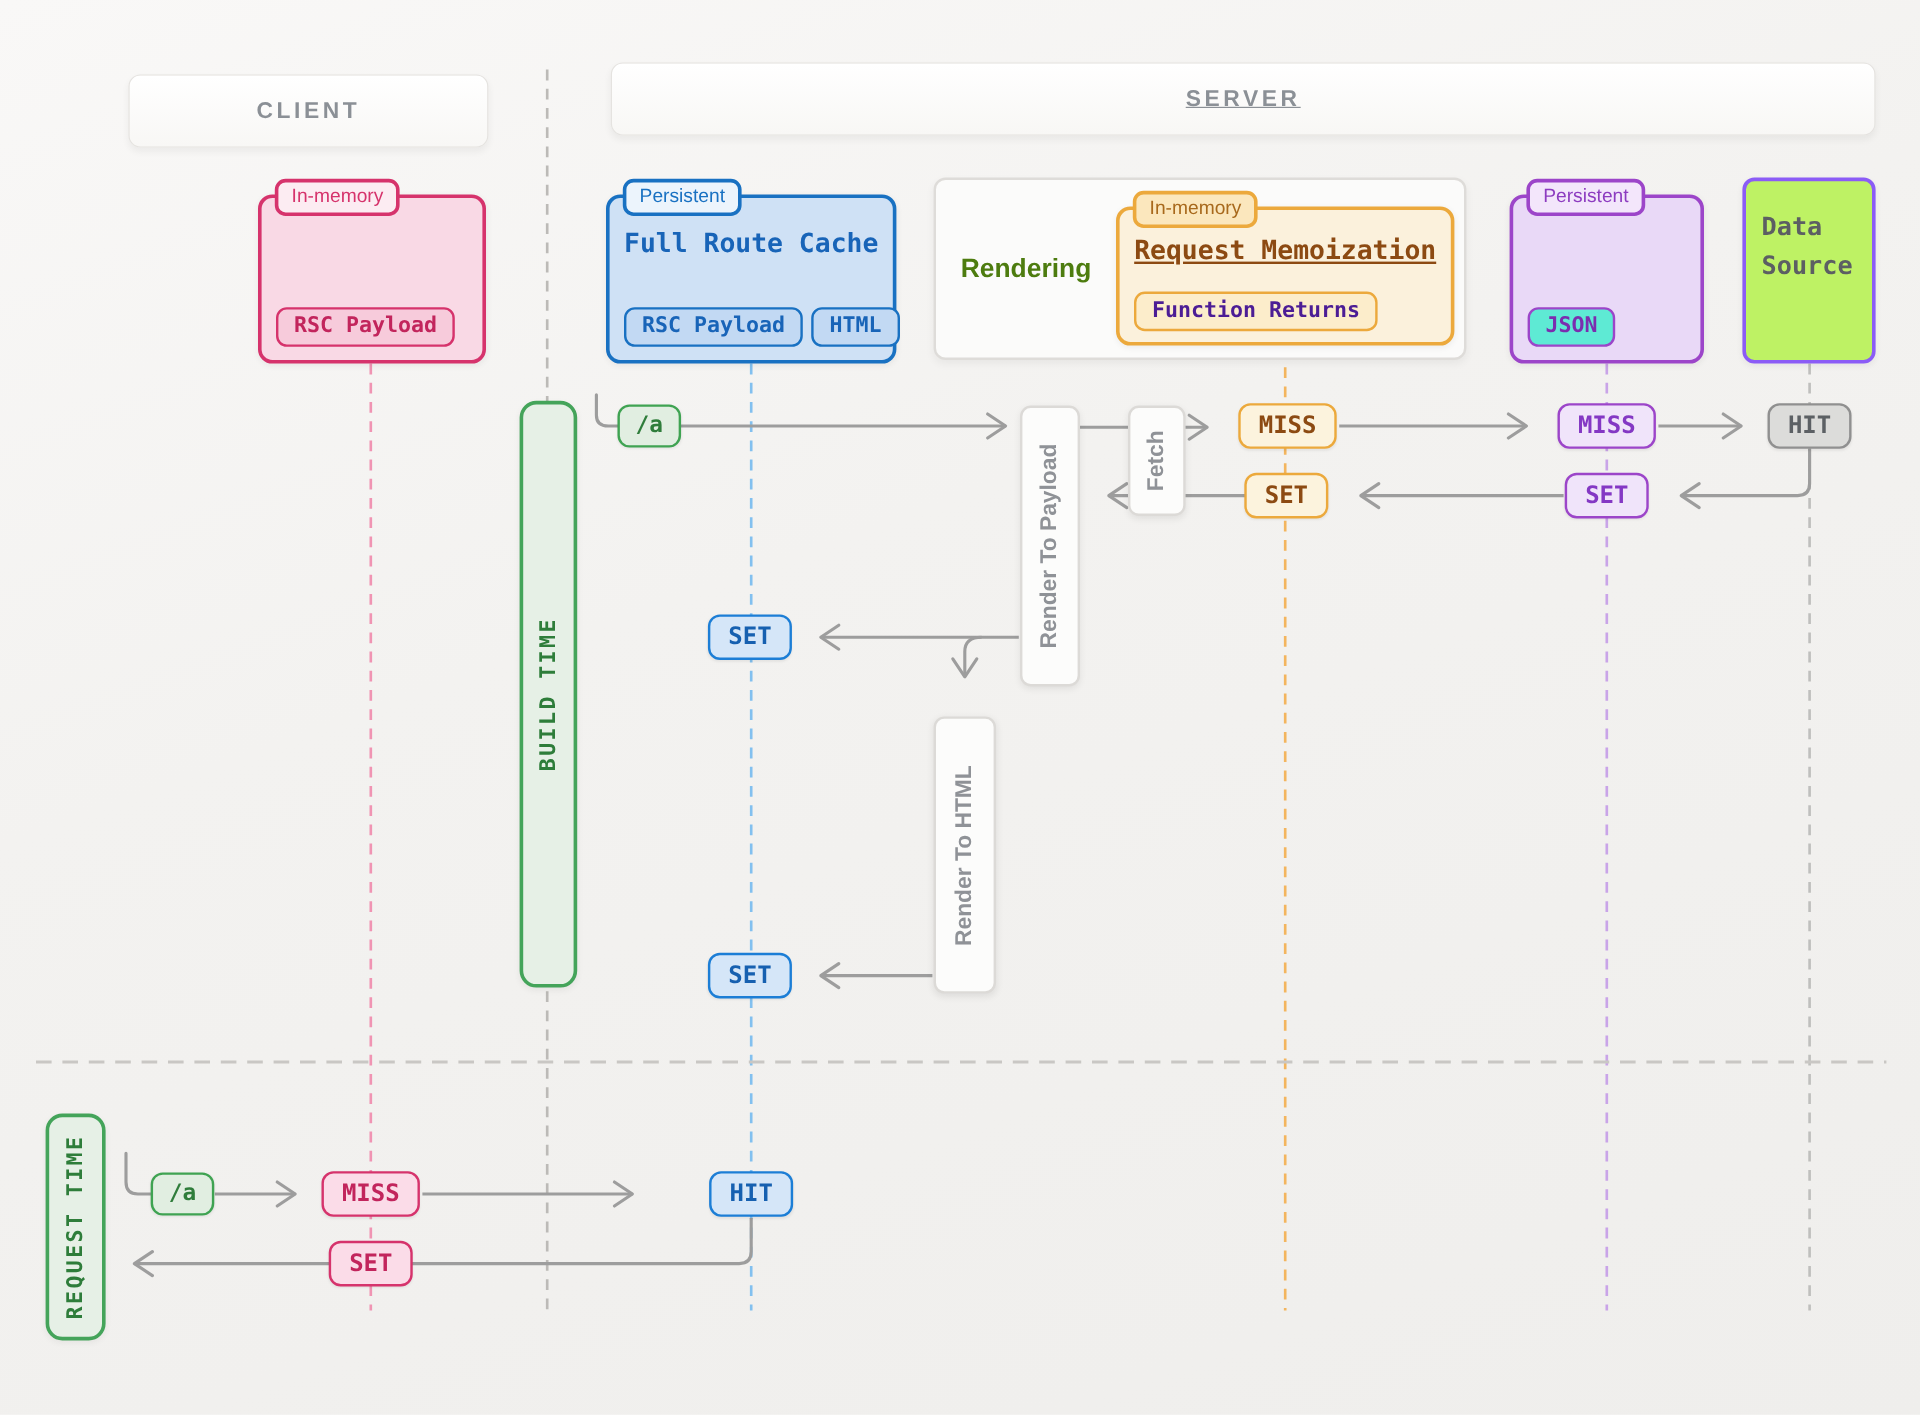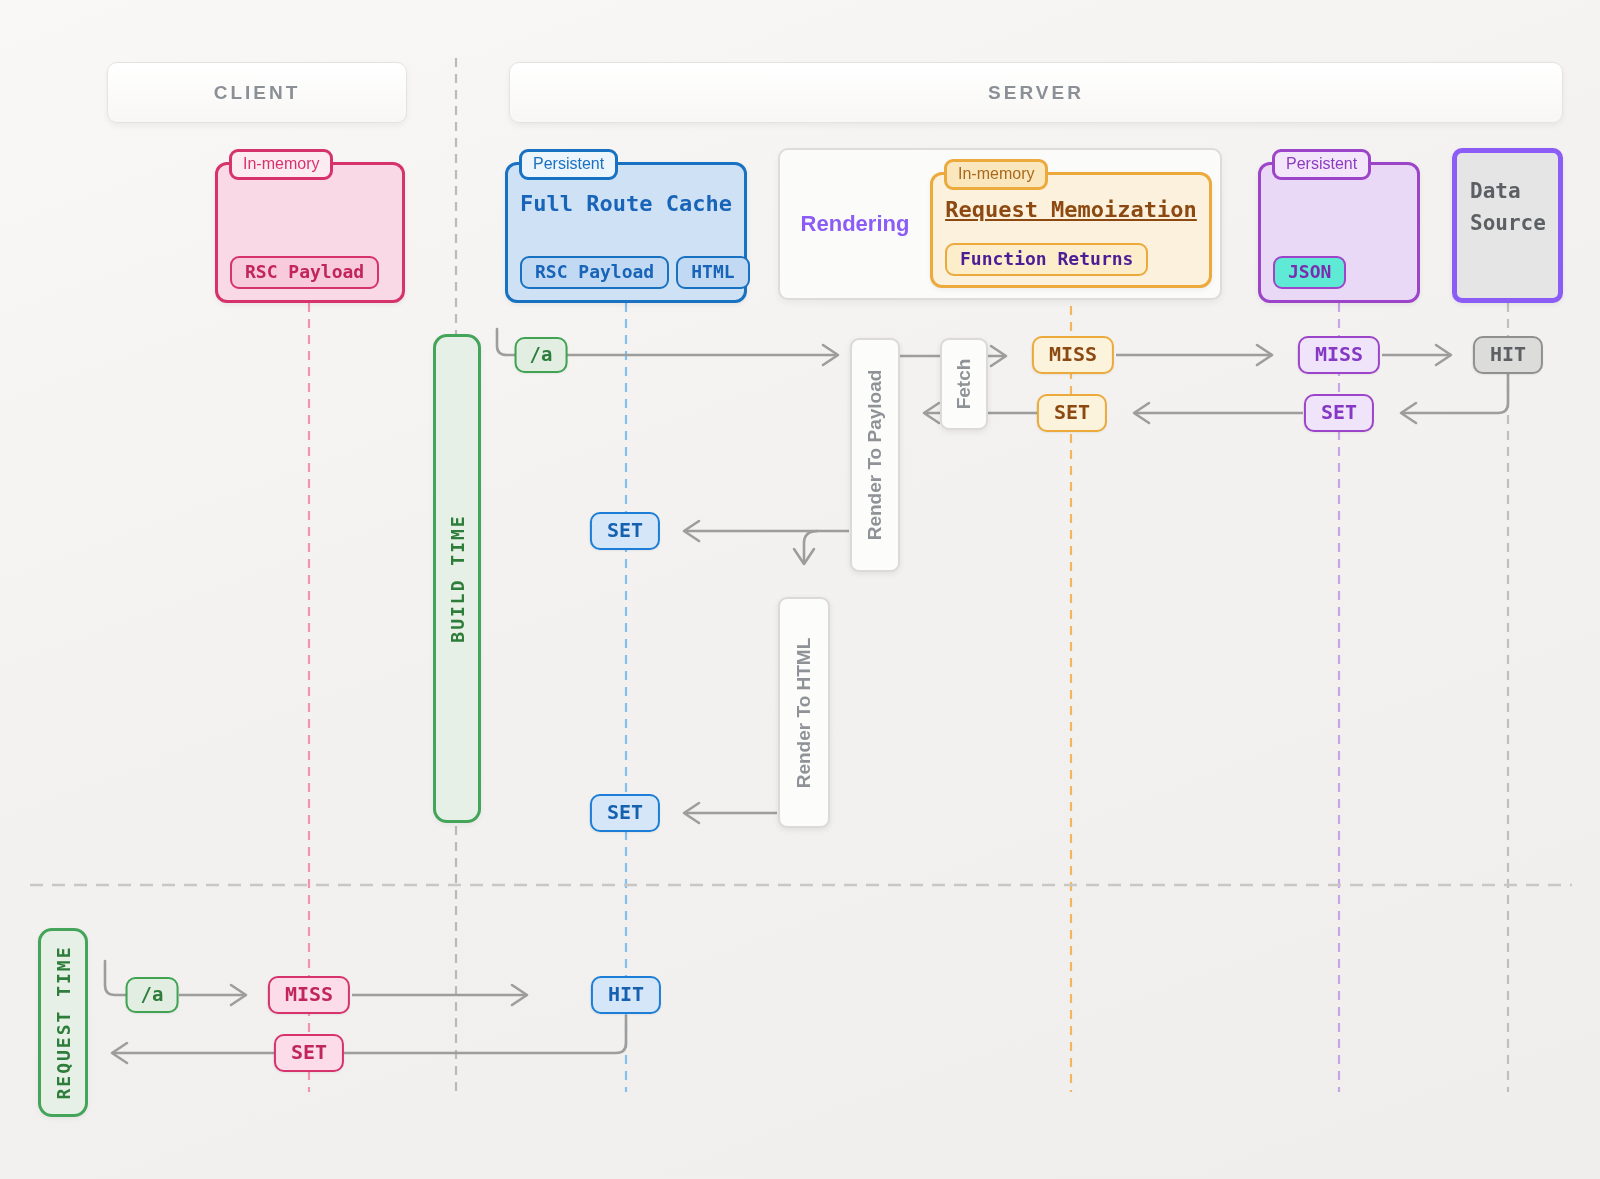--- a/index.html
+++ b/index.html
@@ -58,35 +58,35 @@
   .orange .title{color:#8c4a12;}
   .orange .tag{background:#fbe7bd;border-color:#eca93c;color:#a8691c;}
   .orange .chip{background:#fcedcb;border-color:#eca93c;color:#4c1d95;}
 
   .purple{border-color:#9c45c9;background:#e9d9f7;}
   .purple .title{color:#7b2daf;}
   .purple .tag{background:#f3e6fb;border-color:#9c45c9;color:#8d3cc0;}
   .purple .chip{background:#5eead4;border-color:#9c45c9;color:#7b2daf;}
 
   .graybox{
-    position:absolute;border-radius:10px;border:5px solid #8b5cf6;background:#e5e5e5;
+    position:absolute;border-radius:10px;border:3px solid #8b5cf6;background:#bef264;
     box-sizing:border-box;box-shadow:0 2px 5px rgba(0,0,0,.06);
     color:#5c5f63;font-family:"DejaVu Sans Mono",monospace;font-weight:bold;
     font-size:21px;line-height:32px;padding:22px 0 0 13px;white-space:pre-line;
   }
 
   
   .container-box{
     position:absolute;border-radius:10px;border:2px solid #dedcd9;background:#fbfbfa;
     box-shadow:0 3px 7px rgba(0,0,0,.05);box-sizing:border-box;
   }
   .container-label{
     position:absolute;left:0;top:0;height:100%;width:150px;
     display:flex;align-items:center;justify-content:center;
-    color:#8b5cf6;font-weight:bold;font-size:22px;
+    color:#4d7c0f;font-weight:bold;font-size:22px;
   }
 
   
   .proc{
     position:absolute;border-radius:9px;border:2px solid #dcdad7;background:#fcfcfb;
     box-shadow:0 2px 6px rgba(0,0,0,.08);box-sizing:border-box;
     display:flex;align-items:center;justify-content:center;
   }
   .proc span{
     transform:rotate(-90deg);white-space:nowrap;color:#8f9297;
@@ -152,21 +152,21 @@
     <path d="M818,531 Q804,531 804,543 V564" fill="none" stroke="#9d9d9d" stroke-width="2.6" marker-end="url(#ah)"></path>
     <path d="M777,813 H684" fill="none" stroke="#9d9d9d" stroke-width="2.6" marker-end="url(#ah)"></path>
 
     <path d="M105,961 V985 Q105,995 115,995 H126" fill="none" stroke="#9d9d9d" stroke-width="2.6" stroke-linecap="round"></path>
     <path d="M179,995 H246" fill="none" stroke="#9d9d9d" stroke-width="2.6" marker-end="url(#ah)"></path>
     <path d="M352,995 H527" fill="none" stroke="#9d9d9d" stroke-width="2.6" marker-end="url(#ah)"></path>
     <path d="M626,1015 V1043 Q626,1053 616,1053 H112" fill="none" stroke="#9d9d9d" stroke-width="2.6" marker-end="url(#ah)"></path>
   </svg>
 
   <div class="hbar" style="left:107px;top:62px;width:300px;">CLIENT</div>
-  <div class="hbar" style="left:509px;top:62px;width:1054px;">SERVER</div>
+  <div class="hbar" style="left:509px;top:52px;width:1054px;text-decoration:underline;">SERVER</div>
 
   <div class="node pink" style="left:215px;top:162px;width:190px;height:141px;">
     <div class="tag">In-memory</div>
     <div class="chips">
         <span class="chip">RSC Payload</span>
       </div>
   </div>
 
   <div class="node blue" style="left:505px;top:162px;width:242px;height:141px;">
     <div class="tag">Persistent</div>

